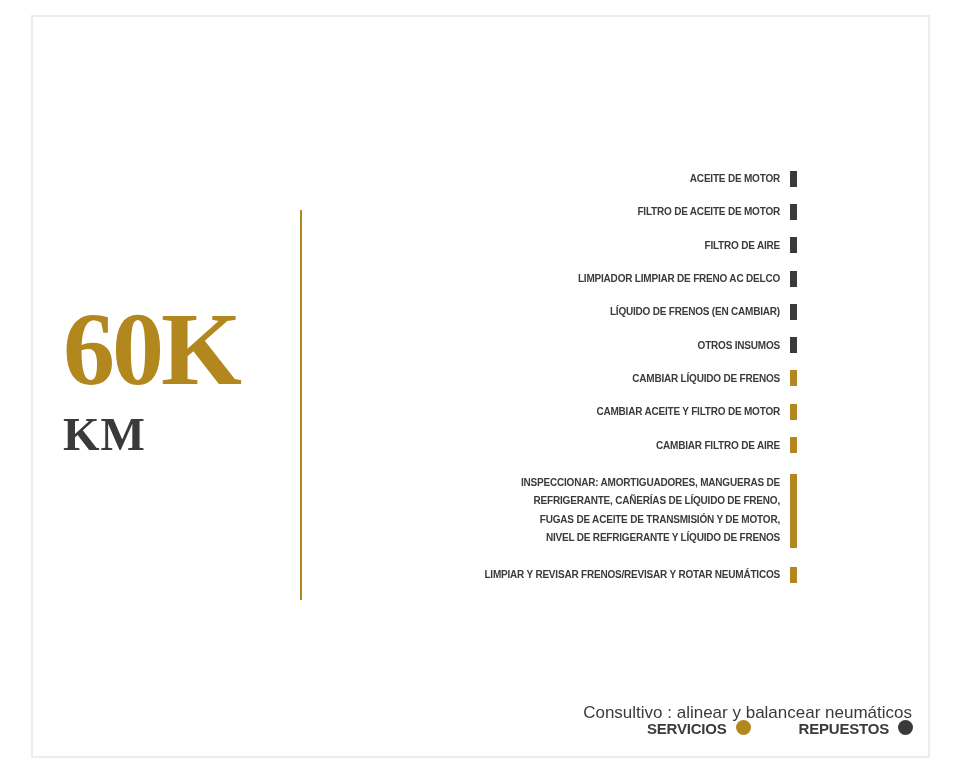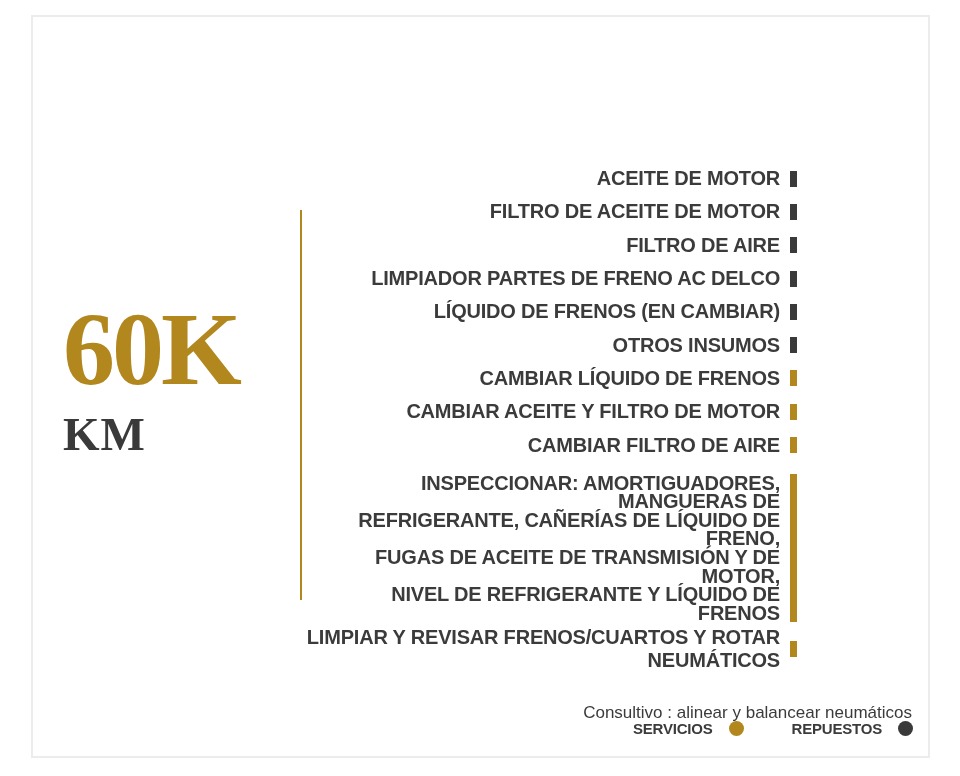--- a/index.html
+++ b/index.html
@@ -24,38 +24,38 @@
   .milestone-unit{
     font-size:47px;font-weight:700;line-height:1;margin-top:10px;
     color:var(--dark);letter-spacing:1px;
   }
   
   .vline{position:absolute;left:267px;top:193px;width:2px;height:390px;background:var(--gold);}
   
   .schedule{position:absolute;top:145px;right:131px;width:600px;}
   .row{display:flex;justify-content:flex-end;align-items:center;height:33.3px;}
   .row-label{
-    font-size:20px;font-weight:700;color:#3B3B3B;text-align:right;
+    font-size:10px;font-weight:700;color:#3B3B3B;text-align:right;
     letter-spacing:-0.2px;white-space:pre-line;
   }
   .marker{width:7px;height:16px;margin-left:10px;flex:none;}
   .marker.servicio{background:var(--gold);}
   .marker.repuesto{background:var(--dark);}
   .row.tall{height:auto;margin:12px 0 10px 0;}
   .row.tall .row-label{line-height:18.6px;max-width:430px;}
   .row.tall .marker{align-self:stretch;height:auto;}
   
   .note{
     position:absolute;top:686px;right:16px;white-space:nowrap;
     font-size:17px;font-weight:400;color:#3B3B3B;
   }
   .legend{
     position:absolute;top:703px;right:15px;display:flex;gap:48px;align-items:center;
   }
-  .legend-item{display:flex;align-items:center;gap:16px;}
+  .legend-item{display:flex;align-items:flex-start;gap:9px;}
   .legend-label{font-size:15px;font-weight:700;color:#3B3B3B;letter-spacing:-0.2px;}
   .legend-dot{width:15px;height:15px;border-radius:50%;flex:none;}
   .legend-dot.servicio{background:var(--gold);}
   .legend-dot.repuesto{background:var(--dark);}
 </style>
 </head>
 <body>
 
 <div class="stage">
   <div class="card">
@@ -74,21 +74,21 @@
         </div>
         <div class="row">
           <span class="row-label">FILTRO DE ACEITE DE MOTOR</span>
           <span class="marker repuesto"></span>
         </div>
         <div class="row">
           <span class="row-label">FILTRO DE AIRE</span>
           <span class="marker repuesto"></span>
         </div>
         <div class="row">
-          <span class="row-label">LIMPIADOR PARTES DE FRENO AC DELCO</span>
+          <span class="row-label">LIMPIADOR LIMPIAR DE FRENO AC DELCO</span>
           <span class="marker repuesto"></span>
         </div>
         <div class="row">
           <span class="row-label">LÍQUIDO DE FRENOS (EN CAMBIAR)</span>
           <span class="marker repuesto"></span>
         </div>
         <div class="row">
           <span class="row-label">OTROS INSUMOS</span>
           <span class="marker repuesto"></span>
         </div>
@@ -105,21 +105,21 @@
           <span class="marker servicio"></span>
         </div>
         <div class="row tall">
           <span class="row-label">INSPECCIONAR: AMORTIGUADORES, MANGUERAS DE
 REFRIGERANTE, CAÑERÍAS DE LÍQUIDO DE FRENO,
 FUGAS DE ACEITE DE TRANSMISIÓN Y DE MOTOR,
 NIVEL DE REFRIGERANTE Y LÍQUIDO DE FRENOS</span>
           <span class="marker servicio"></span>
         </div>
         <div class="row">
-          <span class="row-label">LIMPIAR Y REVISAR FRENOS/CUARTOS Y ROTAR NEUMÁTICOS</span>
+          <span class="row-label">LIMPIAR Y REVISAR FRENOS/REVISAR Y ROTAR NEUMÁTICOS</span>
           <span class="marker servicio"></span>
         </div>
       </div>
 
     <div class="note">Consultivo : alinear y balancear neumáticos</div>
 
     <div class="legend">
       <div class="legend-item">
         <span class="legend-label">SERVICIOS</span>
         <span class="legend-dot servicio"></span>

